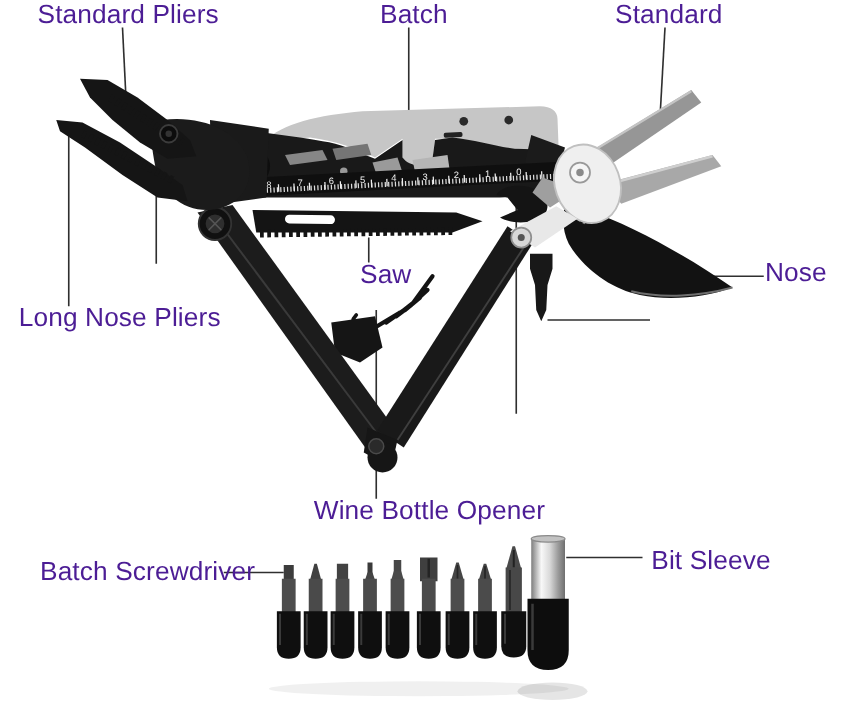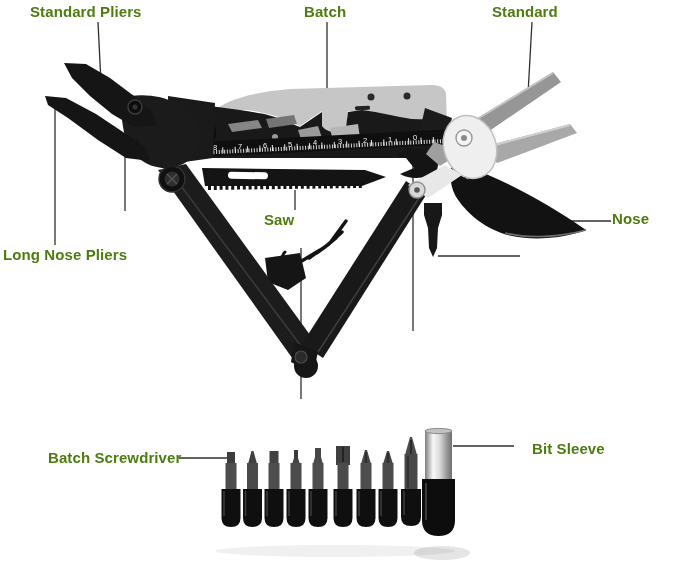--- a/index.html
+++ b/index.html
@@ -1,20 +1,20 @@
 <!DOCTYPE html>
 <html><head>
 <meta charset="utf-8">
 <style>
   html,body{margin:0;padding:0;background:#fff;}
   #stage{position:relative;width:679px;height:574px;background:#fff;overflow:hidden;
          font-family:"Liberation Sans",sans-serif;}
   #stage svg{position:absolute;left:0;top:0;}
-  .lbl{position:absolute;font-size:15px;line-height:18px;color:#4d7c0f;white-space:nowrap;
-       letter-spacing:0.1px;font-weight:bold;}
+  .lbl{position:absolute;font-size:21px;line-height:18px;color:#4c1d95;white-space:nowrap;
+       letter-spacing:0.1px;}
 </style>
 </head>
 <body>
 
 <div id="stage">
 
   <svg width="679" height="574" viewBox="0 0 679 574">
     <defs>
       <linearGradient id="chrome" x1="0" y1="0" x2="1" y2="0">
         <stop offset="0" stop-color="#7d7d7d"></stop>
@@ -217,19 +217,20 @@
         <ellipse cx="438.5" cy="431" rx="13.5" ry="2.6" fill="#c2c2c2" stroke="#8a8a8a" stroke-width="1"></ellipse>
         <path d="M422,479 h33 v41 q0,16 -16.5,16 q-16.5,0 -16.5,-16 Z" fill="#0d0d0d"></path>
         <line x1="426" y1="483" x2="426" y2="520" stroke="#3a3a3a" stroke-width="2"></line>
       </g>
     </g>
   </svg>
 
   <div class="lbl" style="left:30px;top:3px">Standard Pliers</div>
   <div class="lbl" style="left:304px;top:3px">Batch</div>
   <div class="lbl" style="left:492px;top:3px">Standard</div>
-  <div class="lbl" style="left:3px;top:246px">Long Nose Pliers</div>
-  <div class="lbl" style="left:264px;top:211px">Saw</div>
+  <div class="lbl" style="left:15px;top:246px">Long Nose Pliers</div>
+  <div class="lbl" style="left:288px;top:211px">Saw</div>
   <div class="lbl" style="left:612px;top:210px">Nose</div>
-  <div class="lbl" style="left:48px;top:449px">Batch Screwdriver</div>
-  <div class="lbl" style="left:532px;top:440px">Bit Sleeve</div>
+  <div class="lbl" style="left:251px;top:400px">Wine Bottle Opener</div>
+  <div class="lbl" style="left:32px;top:449px">Batch Screwdriver</div>
+  <div class="lbl" style="left:521px;top:440px">Bit Sleeve</div>
 
 </div>
 
 </body></html>

